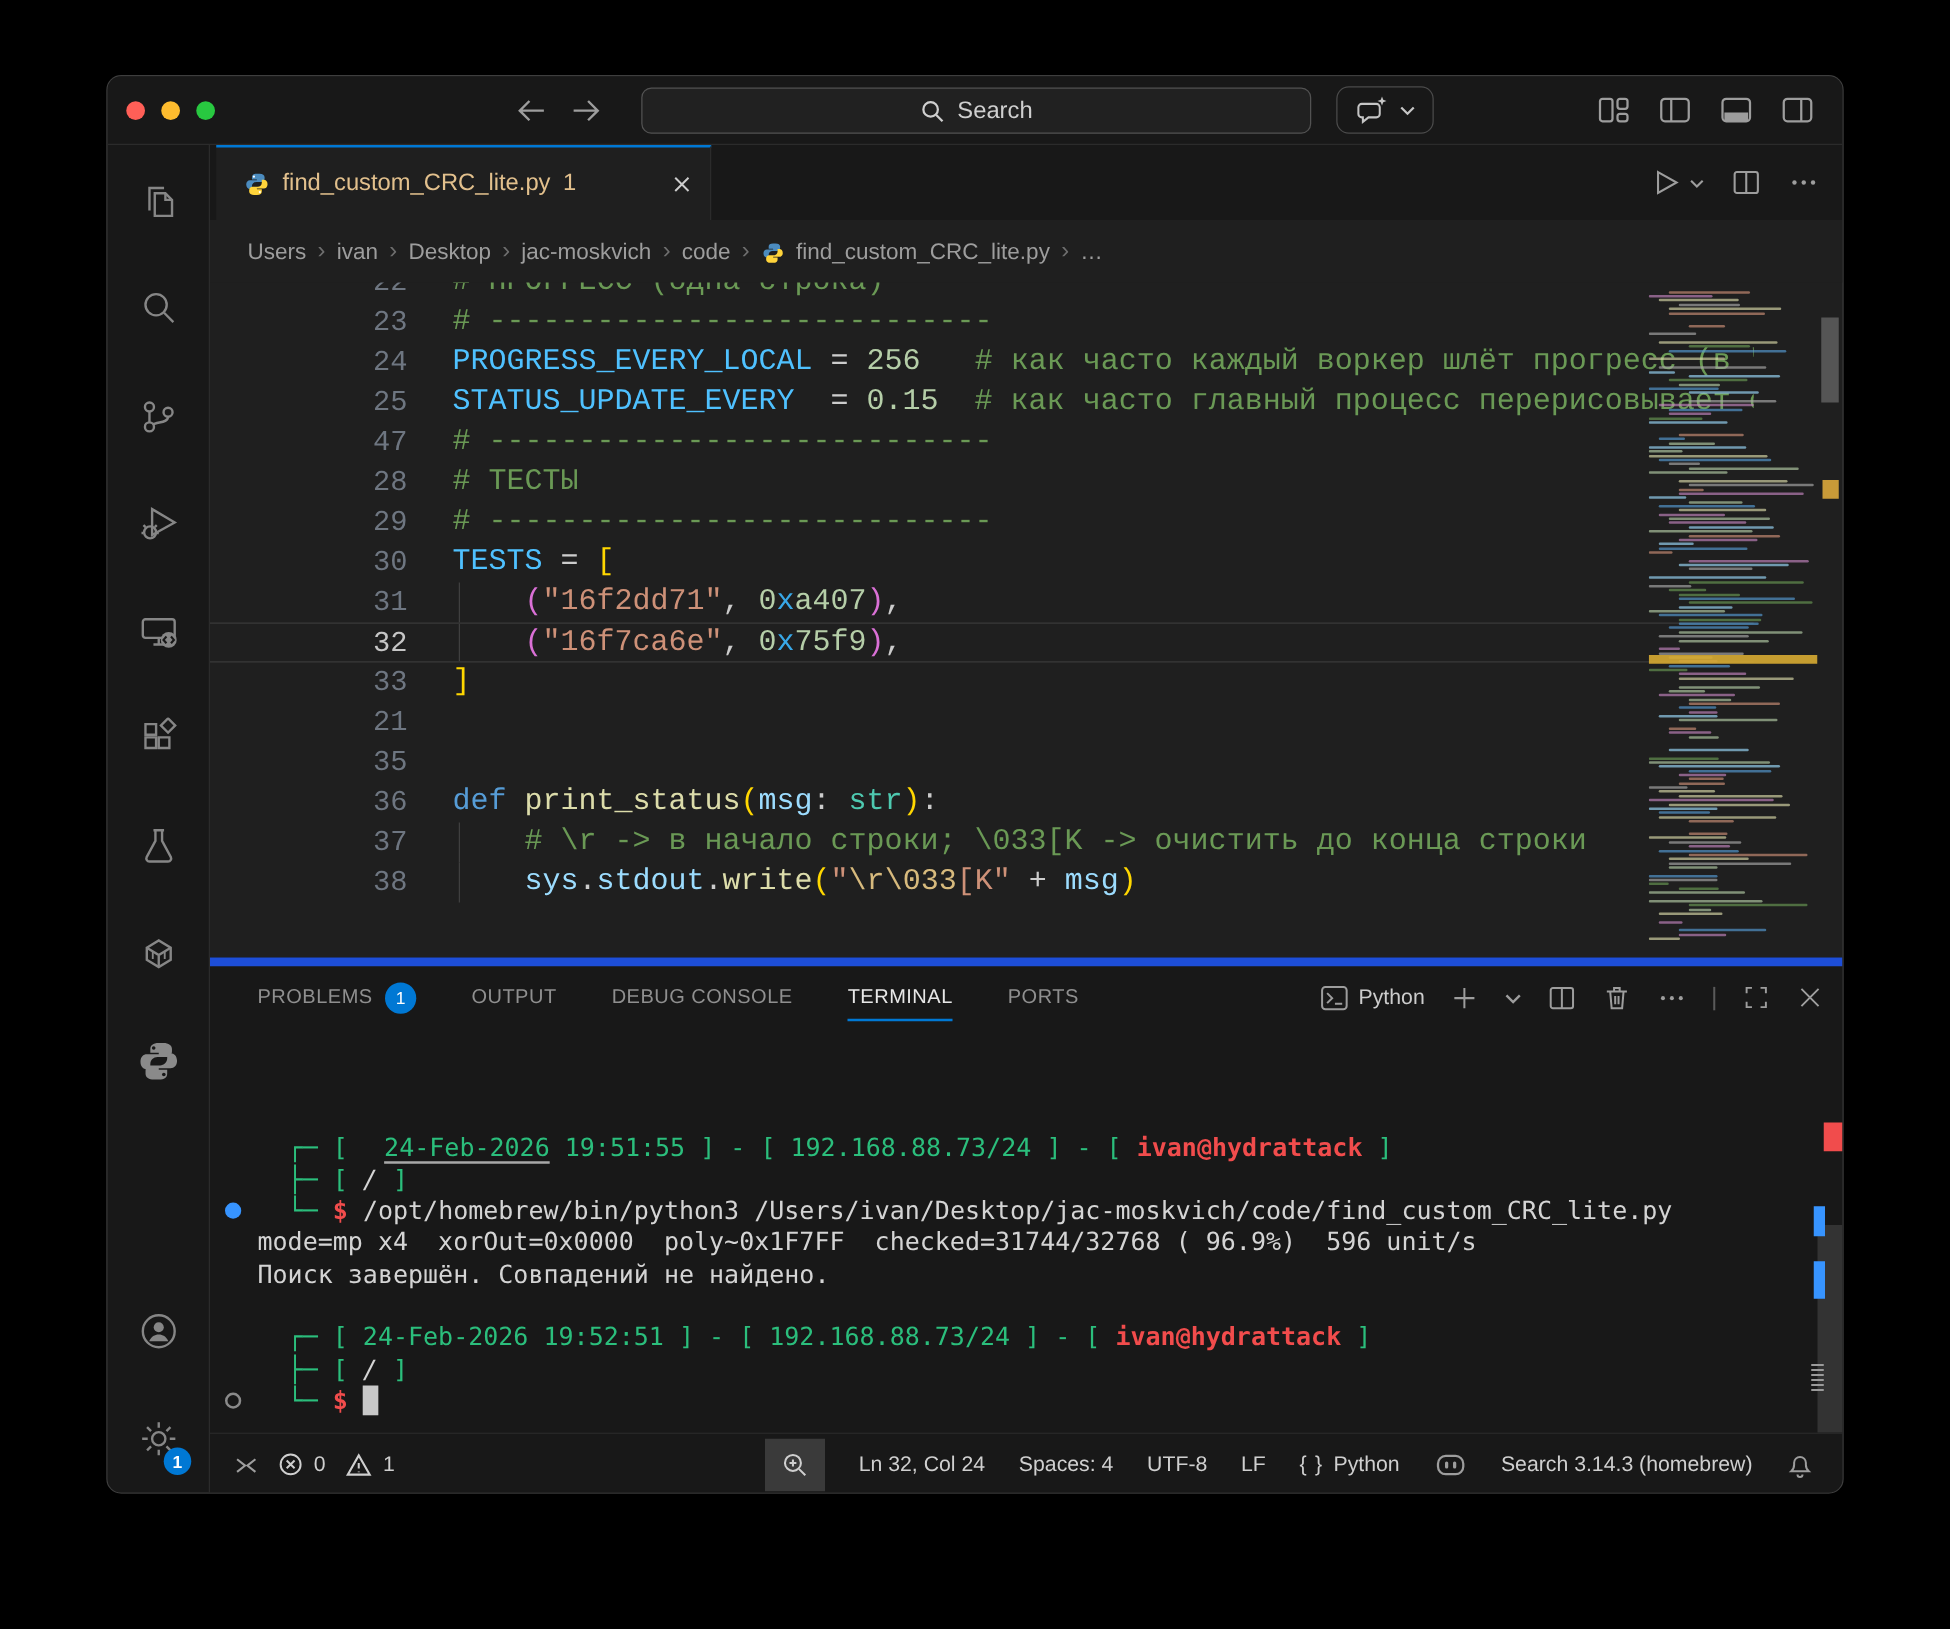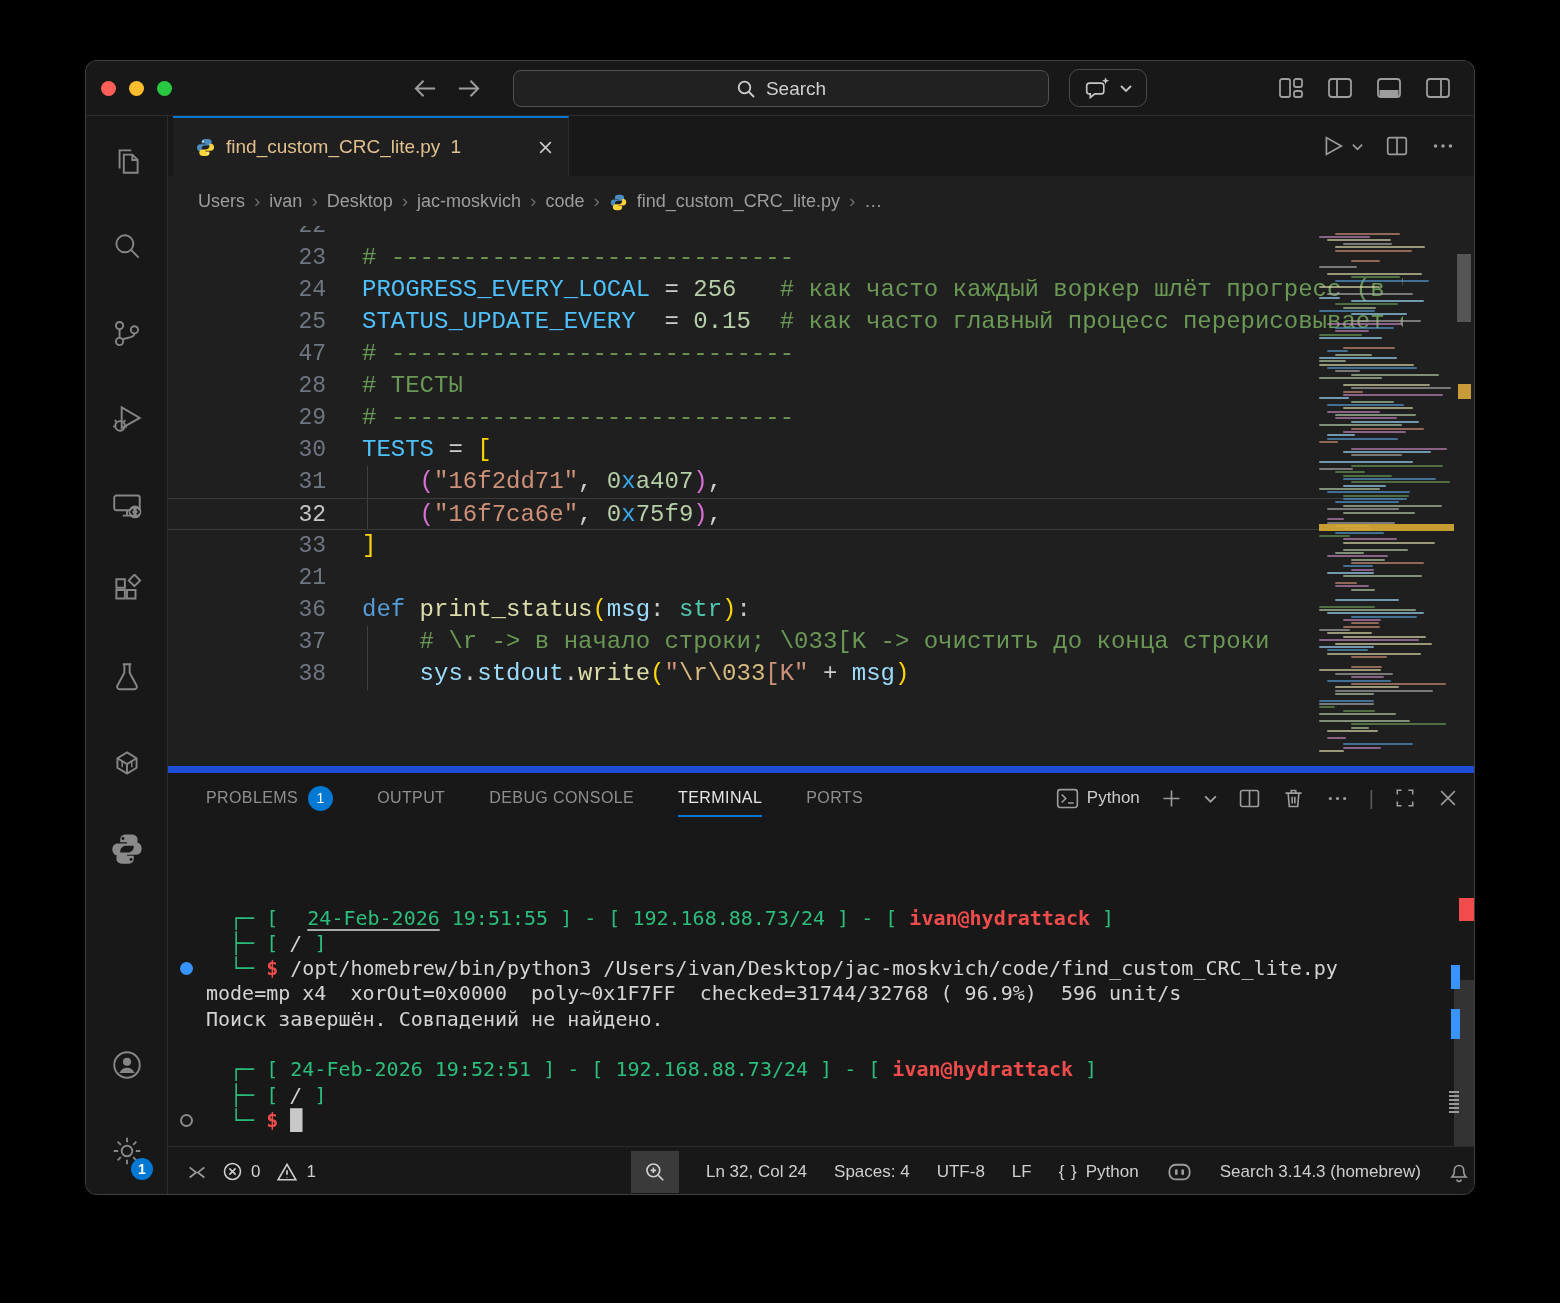--- a/index.html
+++ b/index.html
@@ -90,21 +90,21 @@
   .tmark { position:absolute; }
   .tmark.red { right:0; top:125px; width:15px; height:23px; background:#f14c4c; }
   .tmark.blue1 { right:14px; top:192px; width:9px; height:24px; background:#3794ff; }
   .tmark.blue2 { right:14px; top:236px; width:9px; height:30px; background:#3794ff; }
   .tmark.gray { right:15px; top:318px; width:10px; height:23px;
                 background:repeating-linear-gradient(#9a9a9a 0 2px, transparent 2px 4px); }
 
   
   .statusbar { height:50px; background:#181818; border-top:1px solid #2b2b2b; display:flex; align-items:center; font-size:17px; color:#cfcfcf; flex:0 0 auto; }
   .sb-left { display:flex; align-items:center; gap:14px; padding-left:18px; }
-  .sb-right { margin-left:auto; display:flex; align-items:center; gap:27px; padding-right:4px; }
+  .sb-right { margin-left:auto; display:flex; align-items:center; gap:27px; padding-right:23px; }
   .sb-item { display:flex; align-items:center; gap:8px; white-space:nowrap; }
   .sb-zoom { background:#3a3a3a; width:48px; height:42px; display:flex; align-items:center; justify-content:center; }
   .braces { font-size:17px; letter-spacing:1px; }
 
   svg { display:block; }
 </style>
 </head>
 <body>
 
 <div class="window">
@@ -325,32 +325,33 @@
               <path fill="#FFD43B" d="M16.1 29c4 0 5.9-1.7 5.9-4.2V22h-6v-1h8.4c2.6 0 4.6-1.9 4.6-5.3s-2-5.4-4.6-5.4H22v3.6c0 2.9-2.3 5.1-5.1 5.1h-6.3c-2.3 0-4 1.8-4 4.1v1.7c0 2.5 2.4 4.2 6 4.2h3.5z"></path>
             </svg>
         </span>
         <span class="crumb">find_custom_CRC_lite.py</span>
           <span class="crumb-sep">›</span>
         <span class="crumb">…</span>
       </div>
 
       <div class="codearea">
         <div class="code-scroll">
-            <div class="code-line"><div class="ln">22</div></div>
+            <div class="code-line"><div class="ln">22</div><div class="ct"><span style="color: rgb(106, 153, 85);"># ПРОГРЕСС (одна строка)</span></div></div>
             <div class="code-line"><div class="ln">23</div><div class="ct"><span style="color: rgb(106, 153, 85);"># ----------------------------</span></div></div>
             <div class="code-line"><div class="ln">24</div><div class="ct"><span style="color: rgb(79, 193, 255);">PROGRESS_EVERY_LOCAL</span><span style="color: rgb(204, 204, 204);"> = </span><span style="color: rgb(181, 206, 168);">256</span><span style="color: rgb(204, 204, 204);">   </span><span style="color: rgb(106, 153, 85);"># как часто каждый воркер шлёт прогресс (в "проверк</span></div></div>
             <div class="code-line"><div class="ln">25</div><div class="ct"><span style="color: rgb(79, 193, 255);">STATUS_UPDATE_EVERY</span><span style="color: rgb(204, 204, 204);">  = </span><span style="color: rgb(181, 206, 168);">0.15</span><span style="color: rgb(204, 204, 204);">  </span><span style="color: rgb(106, 153, 85);"># как часто главный процесс перерисовывает строку (</span></div></div>
             <div class="code-line"><div class="ln">47</div><div class="ct"><span style="color: rgb(106, 153, 85);"># ----------------------------</span></div></div>
             <div class="code-line"><div class="ln">28</div><div class="ct"><span style="color: rgb(106, 153, 85);"># ТЕСТЫ</span></div></div>
             <div class="code-line"><div class="ln">29</div><div class="ct"><span style="color: rgb(106, 153, 85);"># ----------------------------</span></div></div>
             <div class="code-line"><div class="ln">30</div><div class="ct"><span style="color: rgb(79, 193, 255);">TESTS</span><span style="color: rgb(204, 204, 204);"> = </span><span style="color: rgb(255, 215, 0);">[</span></div></div>
             <div class="code-line"><div class="ln">31</div><div class="ct"><span class="guide"></span><span style="color: rgb(204, 204, 204);">    </span><span style="color: rgb(218, 112, 214);">(</span><span style="color: rgb(206, 145, 120);">"16f2dd71"</span><span style="color: rgb(204, 204, 204);">, </span><span style="color: rgb(181, 206, 168);">0</span><span style="color: rgb(56, 168, 232);">x</span><span style="color: rgb(181, 206, 168);">a407</span><span style="color: rgb(218, 112, 214);">)</span><span style="color: rgb(204, 204, 204);">,</span></div></div>
             <div class="code-line cur-line"><div class="ln">32</div><div class="ct"><span class="guide"></span><span style="color: rgb(204, 204, 204);">    </span><span style="color: rgb(218, 112, 214);">(</span><span style="color: rgb(206, 145, 120);">"16f7ca6e"</span><span style="color: rgb(204, 204, 204);">, </span><span style="color: rgb(181, 206, 168);">0</span><span style="color: rgb(56, 168, 232);">x</span><span style="color: rgb(181, 206, 168);">75f9</span><span style="color: rgb(218, 112, 214);">)</span><span style="color: rgb(204, 204, 204);">,</span></div></div>
             <div class="code-line"><div class="ln">33</div><div class="ct"><span style="color: rgb(255, 215, 0);">]</span></div></div>
             <div class="code-line"><div class="ln">21</div><div class="ct"></div></div>
+            <div class="code-line"><div class="ln">35</div><div class="ct"></div></div>
             <div class="code-line"><div class="ln">36</div><div class="ct"><span style="color: rgb(86, 156, 214);">def </span><span style="color: rgb(220, 220, 170);">print_status</span><span style="color: rgb(255, 215, 0);">(</span><span style="color: rgb(156, 220, 254);">msg</span><span style="color: rgb(204, 204, 204);">: </span><span style="color: rgb(78, 201, 176);">str</span><span style="color: rgb(255, 215, 0);">)</span><span style="color: rgb(204, 204, 204);">:</span></div></div>
             <div class="code-line"><div class="ln">37</div><div class="ct"><span class="guide"></span><span style="color: rgb(204, 204, 204);">    </span><span style="color: rgb(106, 153, 85);"># \r -&gt; в начало строки; \033[K -&gt; очистить до конца строки</span></div></div>
             <div class="code-line"><div class="ln">38</div><div class="ct"><span class="guide"></span><span style="color: rgb(204, 204, 204);">    </span><span style="color: rgb(156, 220, 254);">sys</span><span style="color: rgb(204, 204, 204);">.</span><span style="color: rgb(156, 220, 254);">stdout</span><span style="color: rgb(204, 204, 204);">.</span><span style="color: rgb(220, 220, 170);">write</span><span style="color: rgb(255, 215, 0);">(</span><span style="color: rgb(206, 145, 120);">"</span><span style="color: rgb(215, 186, 125);">\r</span><span style="color: rgb(215, 186, 125);">\033</span><span style="color: rgb(206, 145, 120);">[K"</span><span style="color: rgb(204, 204, 204);"> + </span><span style="color: rgb(156, 220, 254);">msg</span><span style="color: rgb(255, 215, 0);">)</span></div></div>
           </div>
         <div class="minimap">
           <div>
               <div class="mm-line"></div>
               <div class="mm-line"></div>
               <div class="mm-line" style="margin-left: 16px; width: 65.3413px; background: rgb(206, 145, 120);"></div>
               <div class="mm-line" style="margin-left: 0px; width: 50.7647px; background: rgb(197, 134, 192);"></div>

